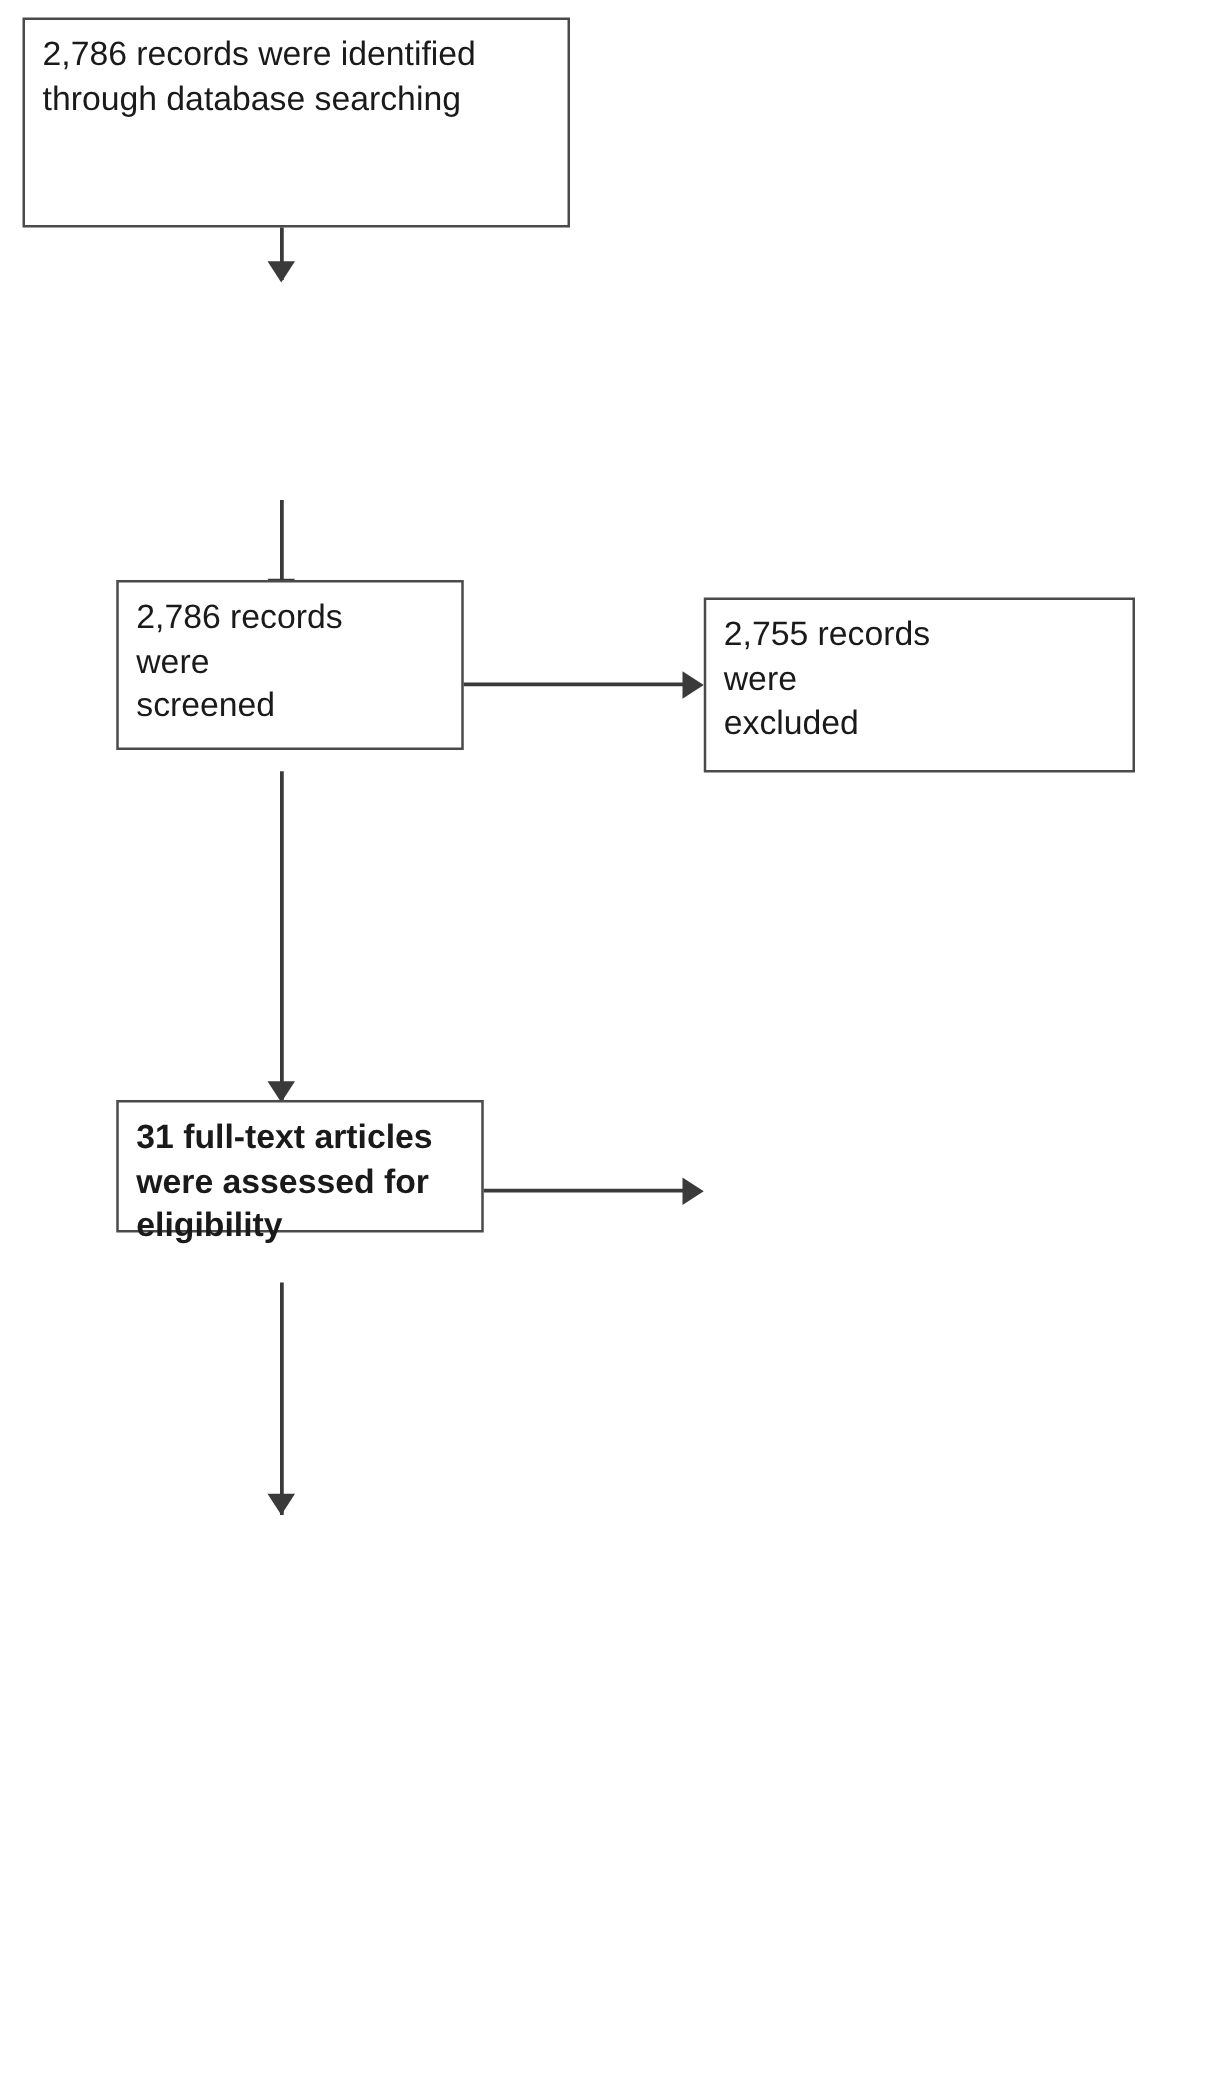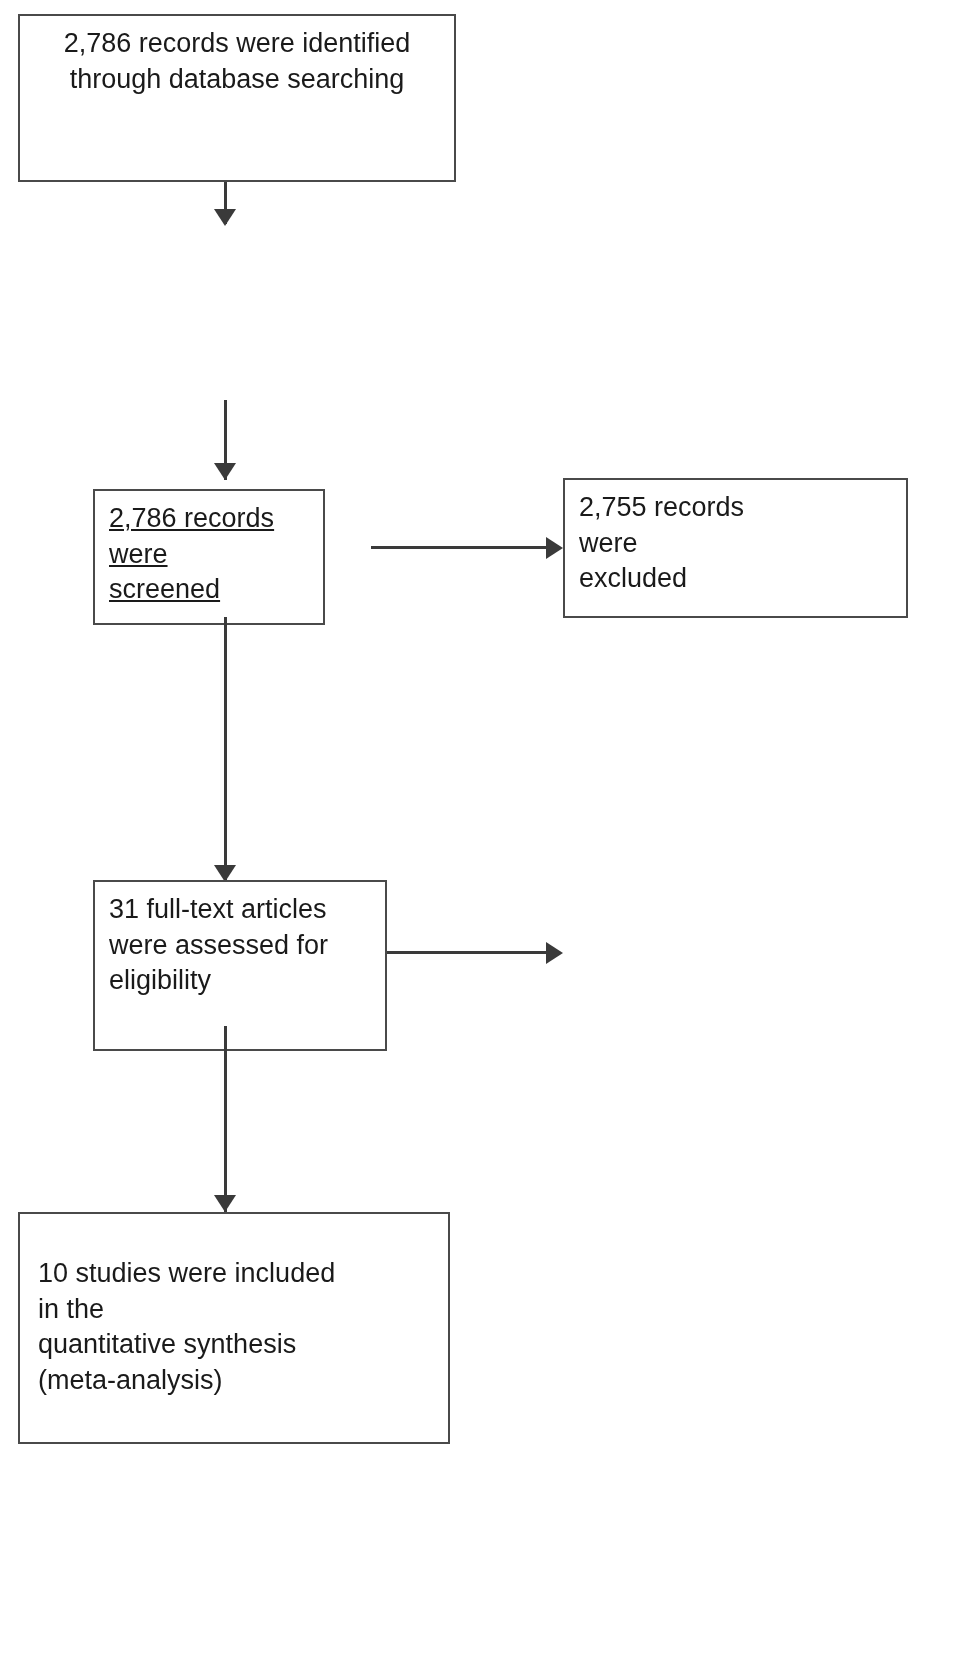--- a/index.html
+++ b/index.html
@@ -50,53 +50,49 @@
     border-top: 11px solid transparent;
     border-bottom: 11px solid transparent;
     border-left: 17px solid #3a3a3a;
   }
 </style>
 </head>
 <body>
 
 <div id="canvas">
 
-  <div class="box" style="left:18px; top:14px; width:438px; height:168px;text-align:center;">2,786 records were identified
+  <div class="box" style="left:18px; top:14px; width:438px; height:168px;">2,786 records were identified
 through database searching</div>
 
   <div class="conn v-line" style="left:224px; top:182px; height:42px;"></div>
   <div class="arrow-down" style="left:214px; top:209px;"></div>
 
 
   <div class="conn v-line" style="left:224px; top:400px; height:80px;"></div>
   <div class="arrow-down" style="left:214px; top:463px;"></div>
 
-  <div class="box" style="left:93px; top:489px; width:232px; height:136px;text-decoration:underline;">2,786 records
+  <div class="box" style="left:93px; top:464px; width:278px; height:136px;">2,786 records
 were
 screened</div>
 
   <div class="conn h-line" style="left:371px; top:546px; width:185px;"></div>
   <div class="arrow-right" style="left:546px; top:537px;"></div>
 
   <div class="box" style="left:563px; top:478px; width:345px; height:140px;">2,755 records
 were
 excluded</div>
 
   <div class="conn v-line" style="left:224px; top:617px; height:265px;"></div>
   <div class="arrow-down" style="left:214px; top:865px;"></div>
 
-  <div class="box" style="left:93px; top:880px; width:294px; height:171px;">31 full-text articles
+  <div class="box" style="left:93px; top:880px; width:294px; height:106px;font-weight:bold;">31 full-text articles
 were assessed for
 eligibility</div>
 
   <div class="conn h-line" style="left:387px; top:951px; width:169px;"></div>
   <div class="arrow-right" style="left:546px; top:942px;"></div>
 
 
   <div class="conn v-line" style="left:224px; top:1026px; height:186px;"></div>
   <div class="arrow-down" style="left:214px; top:1195px;"></div>
 
-  <div class="box" style="left:18px; top:1212px; width:432px; height:232px; padding:42px 18px;">10 studies were included
-in the
-quantitative synthesis
-(meta-analysis)</div>
 
 </div>
 
 </body></html>

